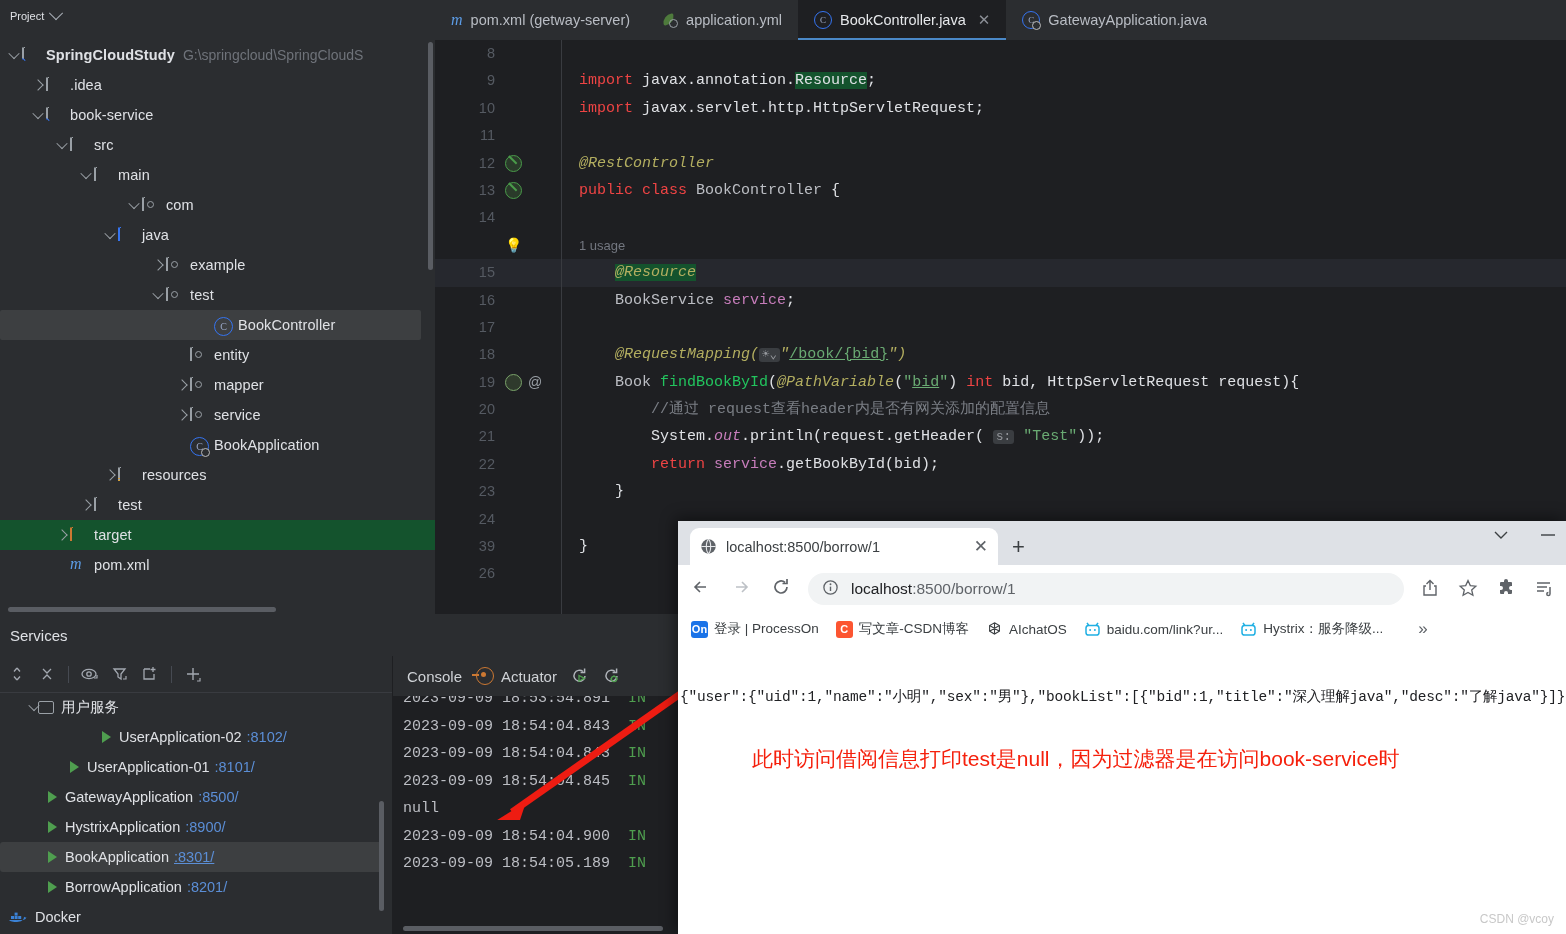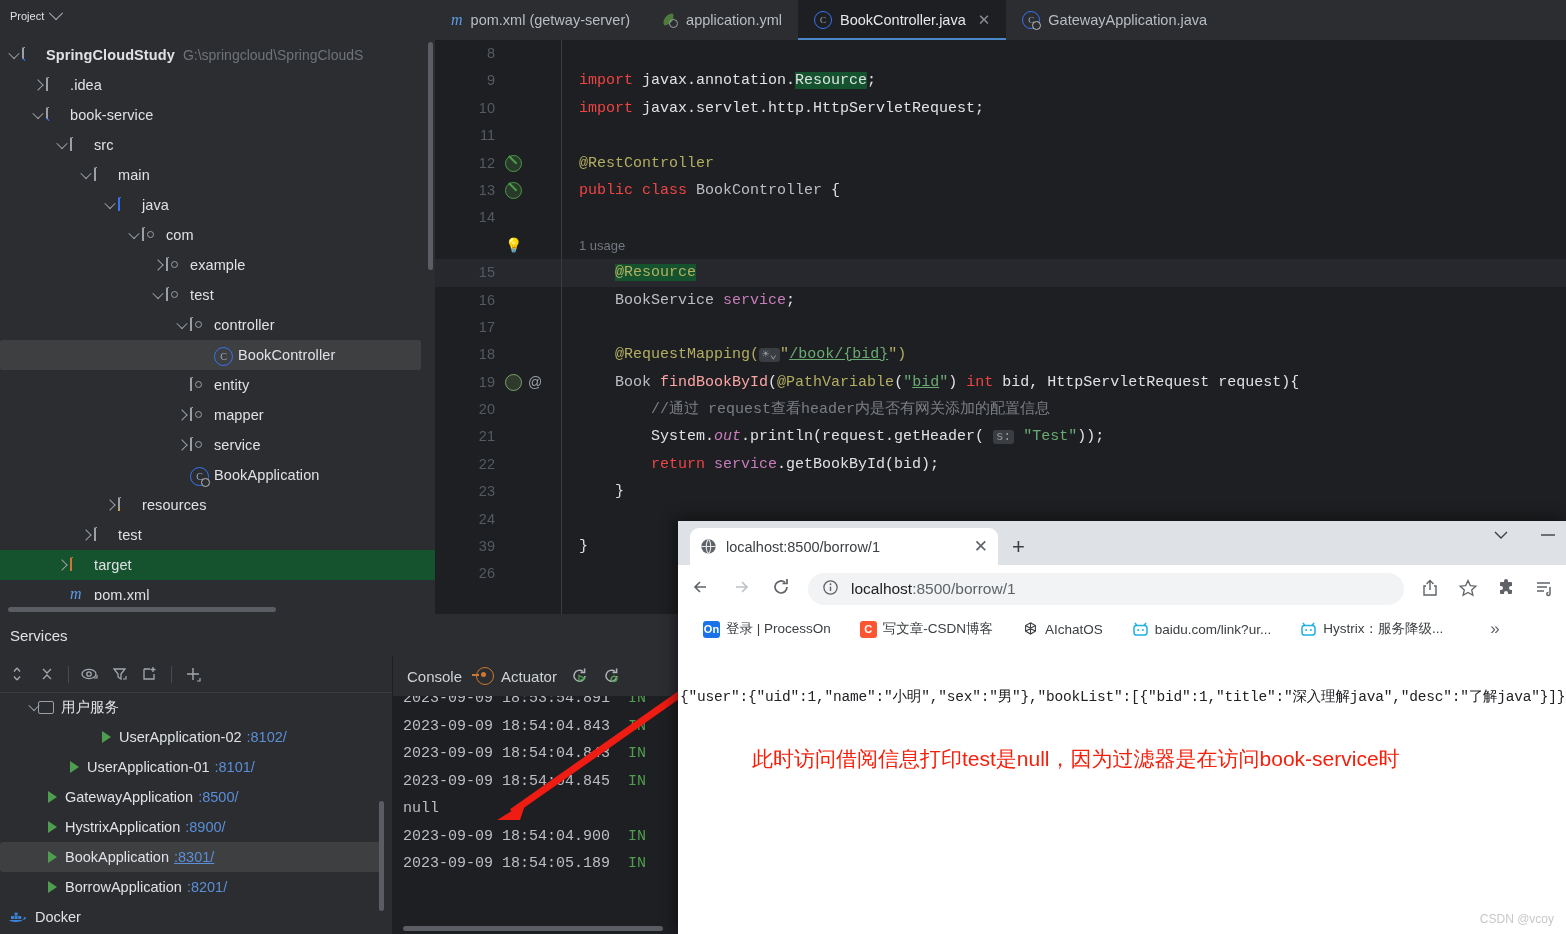--- a/index.html
+++ b/index.html
@@ -68,24 +68,24 @@
   .ico-c.sp{position:relative;}
   .ico-c.sp:after{content:"";position:absolute;right:-2px;bottom:-2px;width:7px;height:7px;border-radius:50%;border:1.3px solid #bdbdbd;background:#2b2d30;}
 
   #code{position:absolute;left:0;top:40px;right:0;bottom:0;overflow:hidden;}
   .cline{height:27.4px;display:flex;align-items:center;white-space:pre;font-size:15px;line-height:27.4px;}
   .cline.hl{background:#26282e;}
   .gnum{width:60px;text-align:right;color:#555a62;font-size:14.5px;flex:0 0 60px;padding-right:4px;}
   .gutter{width:66px;flex:0 0 66px;display:flex;align-items:center;gap:6px;padding-left:6px;position:relative;}
   .ctext{flex:1;padding-left:8px;}
   .k{color:#ef4444;}      
-  .ann{color:#b3ae60;}    
+  .ann{color:#b3ae60;font-style:italic;}    
   .str{color:#6aab73;}    
   .fld{color:#c77dbb;}    
-  .mth{color:#fca5a5;}    
+  .mth{color:#22c55e;}    
   .typ{color:#bcbec4;}
   .cmt{color:#7a7e85;}
   .hlw{background:#14532d;}
   .lnk{color:#6aab73;text-decoration:underline;}
   .hintbox{background:#3a3d41;color:#96999e;font-size:12.5px;padding:0 3px;border-radius:3px;}
   .gicon-bulb{color:#f0c040;font-size:14px;}
   .usage{color:#737780;font-size:13px;}
   .gr-run{width:15px;height:15px;border:1.6px solid #4a9b4a;border-radius:50%;position:relative;background:#2a3a2a;}
   .gr-run:after{content:"";position:absolute;left:3px;top:-1px;width:11px;height:1.6px;background:#4a9b4a;transform:rotate(45deg);transform-origin:left;}
   .gr-web{width:15px;height:15px;border:1.6px solid #7aa36a;border-radius:50%;background:#2f3a2c;}
@@ -134,21 +134,21 @@
   #br-tab .tclose{font-size:17px;color:#5f6368;}
   #br-newtab{margin-left:14px;margin-bottom:7px;font-size:22px;color:#3c4043;line-height:1;}
   #br-winctl{position:absolute;right:10px;top:6px;display:flex;gap:30px;align-items:center;color:#3c4043;}
   #br-toolbar{height:48px;background:#fff;display:flex;align-items:center;padding:0 10px;gap:14px;}
   .navbtn{color:#5f6368;font-size:21px;width:26px;text-align:center;}
   .navbtn.dim{color:#bdc1c6;}
   #omnibox{flex:1;height:32px;background:#f1f3f4;border-radius:16px;display:flex;align-items:center;padding:0 14px;gap:12px;}
   #omnibox .url{font-size:15.5px;color:#202124;}
   #omnibox .url .dim{color:#5f6368;}
   .tb-ic{color:#5f6368;width:24px;text-align:center;}
-  #br-bookmarks{height:32px;background:#fff;display:flex;align-items:center;gap:19px;padding:0 20px;font-size:13.5px;color:#3c4043;white-space:nowrap;}
+  #br-bookmarks{height:32px;background:#fff;display:flex;align-items:center;gap:7px;padding:0 8px;font-size:13.5px;color:#3c4043;white-space:nowrap;}
   .bm{display:flex;align-items:center;gap:6px;padding:2px 5px;border-radius:4px;}
   .bm .bi{width:17px;height:17px;flex:0 0 17px;border-radius:3px;display:flex;align-items:center;justify-content:center;font-size:11px;color:#fff;font-weight:bold;}
   #br-content{position:absolute;left:0;right:0;top:156px;bottom:0;background:#fff;}
   #json-out{font-family:"Liberation Mono","DejaVu Sans Mono",monospace;font-size:14.5px;color:#202124;
             padding:10px 0 0 2px;white-space:nowrap;letter-spacing:-0.2px;}
   #red-note{position:absolute;left:74px;top:68px;font-size:21px;color:#f5200c;white-space:nowrap;font-weight:500;}
   #csdn{position:absolute;right:12px;bottom:8px;font-size:12px;color:#c8c8c8;}
 </style>
 </head>
 <body>
@@ -190,54 +190,47 @@
           <span class="ico"><span class="fold"></span></span>
           <span class="lbl">src</span>
         </div>
         <div class="trow" style="padding-left: 78px;">
           <span class="arrow down">
             <i></i>
           </span>
           <span class="ico"><span class="fold"></span></span>
           <span class="lbl">main</span>
         </div>
+        <div class="trow" style="padding-left: 126px;">
+          <span class="arrow down">
+            <i></i>
+          </span>
+          <span class="ico"><span class="fold"><span class="dot"></span></span></span>
+          <span class="lbl">com</span>
+        </div>
         <div class="trow" style="padding-left: 102px;">
           <span class="arrow down">
             <i></i>
           </span>
           <span class="ico"><span class="fold blue"></span></span>
           <span class="lbl">java</span>
         </div>
-        <div class="trow" style="padding-left: 126px;">
-          <span class="arrow down">
-            <i></i>
-          </span>
-          <span class="ico"><span class="fold"><span class="dot"></span></span></span>
-          <span class="lbl">com</span>
-        </div>
         <div class="trow" style="padding-left: 150px;">
           <span class="arrow right">
             <i></i>
           </span>
           <span class="ico"><span class="fold"><span class="dot"></span></span></span>
           <span class="lbl">example</span>
         </div>
         <div class="trow" style="padding-left: 150px;">
           <span class="arrow down">
             <i></i>
           </span>
           <span class="ico"><span class="fold"><span class="dot"></span></span></span>
           <span class="lbl">test</span>
-        </div>
-        <div class="trow" style="padding-left: 174px;">
-          <span class="arrow down">
-            <i></i>
-          </span>
-          <span class="ico"><span class="fold"><span class="dot"></span></span></span>
-          <span class="lbl">controller</span>
         </div>
         <div class="trow selected" style="padding-left: 198px;">
           <span class="arrow none">
             <i></i>
           </span>
           <span class="ico">
             <span class="cls">C</span>
           </span>
           <span class="lbl">BookController</span>
         </div>

